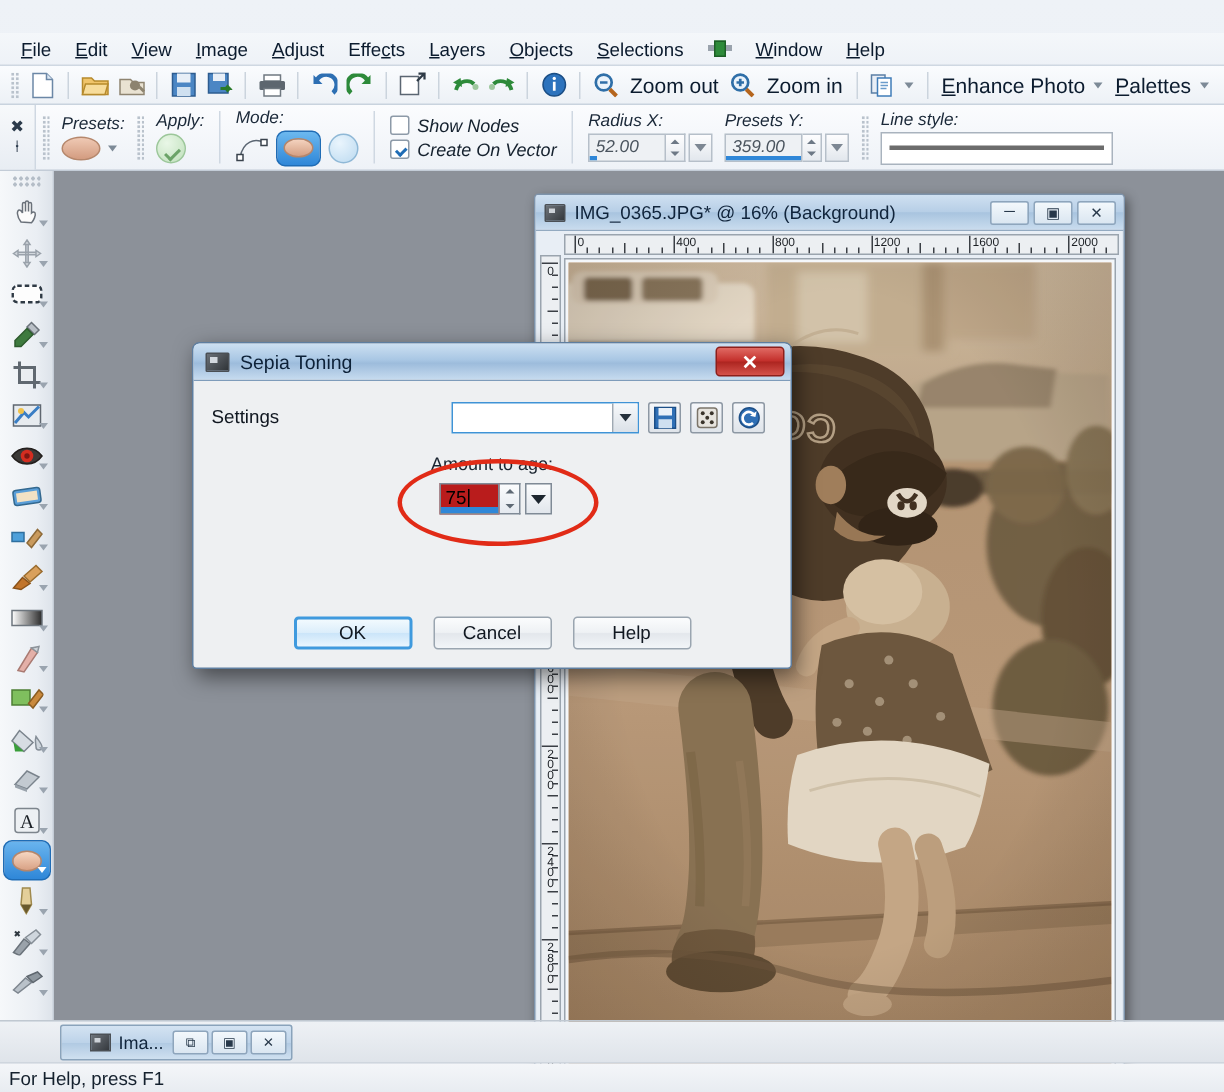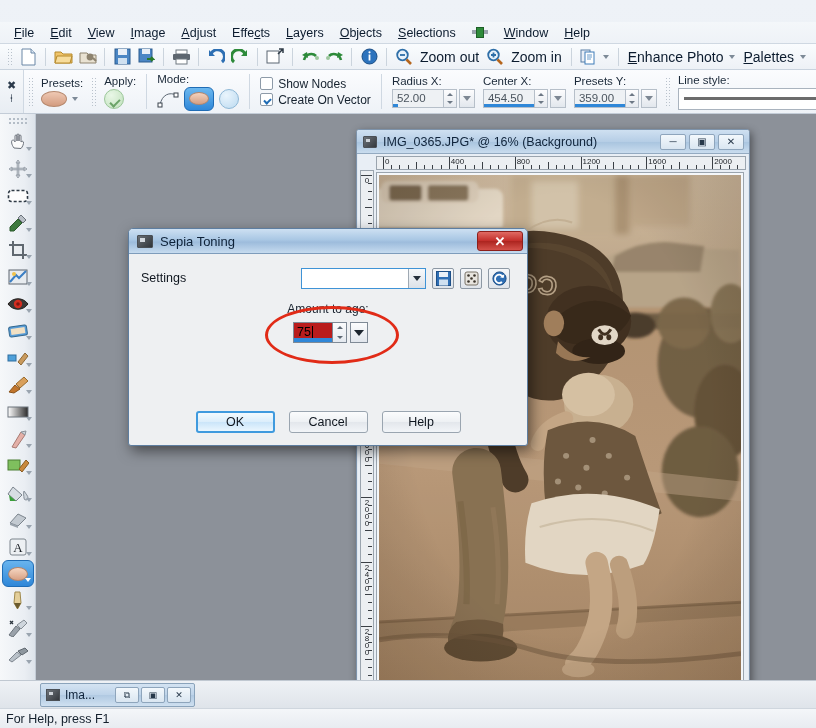--- a/index.html
+++ b/index.html
@@ -90,21 +90,21 @@
   }
   .opt-dockbtns{
     width:24px; background:linear-gradient(180deg,#f7f9fb,#e8edf3);
     border-right:1px solid #cfd8e2; display:flex; flex-direction:column;
     align-items:center; justify-content:center; gap:2px; flex:none;
   }
   .opt-dockbtns div{ font-size:11px; color:#2b3a4b; line-height:11px;}
   .ogrip { width:5px; align-self:center; height:30px; margin:0 4px;
      background-image: radial-gradient(#b9c2cc 40%, transparent 41%);
      background-size: 3px 3px; flex:none;}
-  .ofield { display:flex; flex-direction:column; justify-content:center; padding:2px 4px; flex:none;}
+  .ofield { display:flex; flex-direction:column; justify-content:center; padding:2px 4px; flex:none;font-style:italic;}
   .ofield .olab { font-size:11.5px; color:#1a2838; margin-bottom:2px; white-space:nowrap;}
   .osep { width:1px; background:#cfd8e2; margin:4px 6px; flex:none;}
   .swatch-ellipse{
     width:26px;height:16px;border-radius:50%;
     background:linear-gradient(180deg,#efc9b4,#d39c80);
     border:1px solid #b5876c;
   }
   .apply-check{
     width:20px;height:20px;border-radius:50%;
     background:radial-gradient(circle at 35% 30%,#e9f7e7,#bfe0bb);
@@ -314,21 +314,21 @@
   
   .bottombar{
     position:absolute;left:0;top:680px;width:816px;height:28px;
     background:linear-gradient(180deg,#eef1f5,#dfe4ea);
     border-top:1px solid #c0c8d1;
   }
   .taskwin{
     position:absolute;left:40px;top:2px;width:155px;height:24px;
     background:linear-gradient(180deg,#d4e3f2 0%, #bdd3e9 50%, #b0c9e2 51%, #cfe0f0 100%);
     border:1px solid #8aa3bb;border-radius:2px;
-    display:flex;align-items:center;padding-left:5px;
+    display:flex;align-items:center;padding-left:19px;
   }
   .tw-icon{width:14px;height:12px;margin-right:5px;flex:none;
     background:linear-gradient(135deg,#6d737a,#34383d);border:1px solid #4b5056;position:relative;}
   .tw-icon:after{content:"";position:absolute;left:2px;top:2px;width:4px;height:3px;background:#cdd2d8;}
   .tw-lab{font-size:12px;color:#10243b;flex:1;white-space:nowrap;}
   .tw-btns{display:flex;gap:2px;margin-right:3px;}
   .tw-btn{width:24px;height:16px;border:1px solid #8ea5bc;border-radius:2px;
     background:linear-gradient(180deg,#f3f8fc,#dae6f1);display:flex;align-items:center;justify-content:center;font-size:9px;color:#27384a;}
   .statusbar{
     position:absolute;left:0;top:708px;width:816px;height:20px;
@@ -552,40 +552,20 @@
               <span class="ar dn"></span>
             </div>
           </div>
         <div class="dropbtn">
             <span class="ar"></span>
           </div>
       </div>
     </div>
 
 
-    <div class="ofield">
-      <div class="olab">Center X:</div>
-      <div class="numbox">
-        <div class="numinput">
-          <span>454.50</span>
-          <span class="bar" style="width:100%"></span>
-        </div>
-        <div class="spin">
-            <div>
-              <span class="ar up"></span>
-            </div>
-            <div>
-              <span class="ar dn"></span>
-            </div>
-          </div>
-        <div class="dropbtn">
-            <span class="ar"></span>
-          </div>
-      </div>
-    </div>
 
     <div class="ofield">
       <div class="olab">Presets Y:</div>
       <div class="numbox">
         <div class="numinput">
           <span>359.00</span>
           <span class="bar" style="width:100%"></span>
         </div>
         <div class="spin">
             <div>

